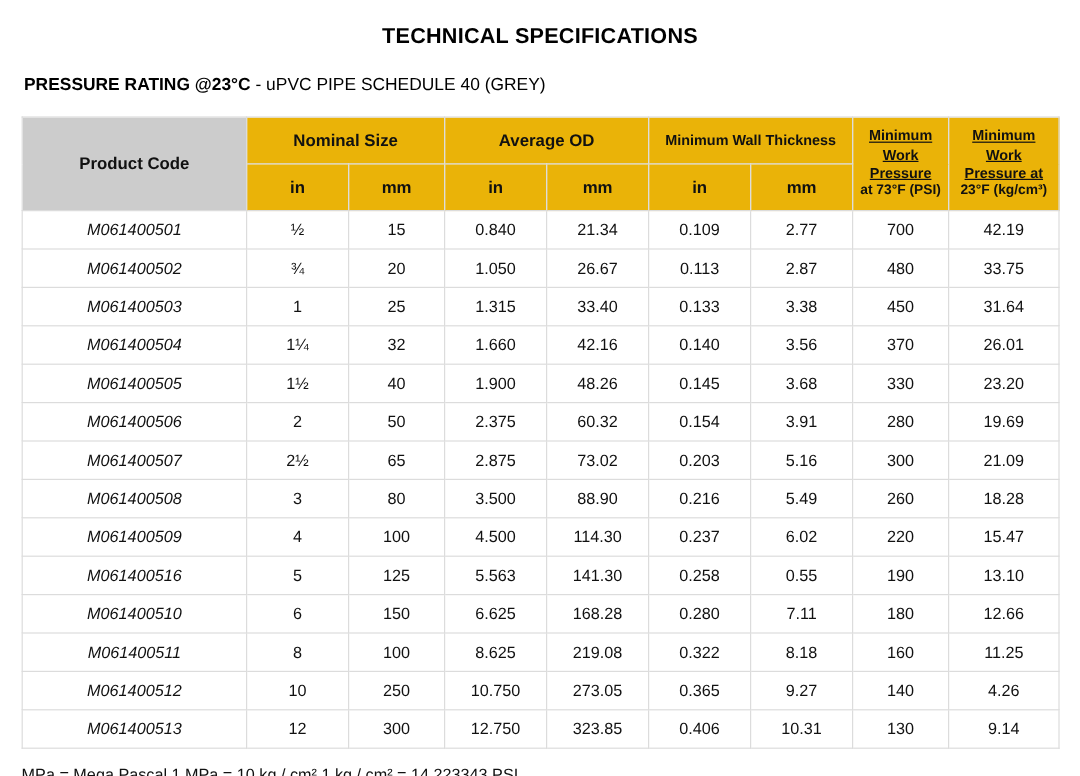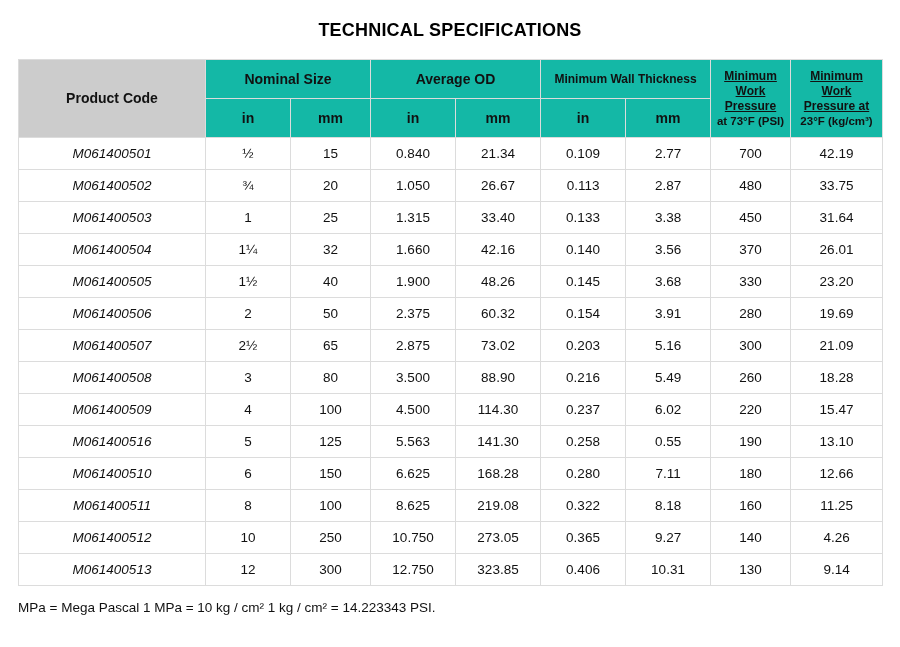--- a/index.html
+++ b/index.html
@@ -61,21 +61,21 @@
   table.spec th,
   table.spec td {
     border: 1px solid #dcdcdc;
     text-align: center;
     vertical-align: middle;
     color: #111111;
   }
 
   
   thead th {
-    background: #14b8a6;
+    background: #eab308;
     font-weight: bold;
     padding: 4px 2px;
     line-height: 1.18;
   }
   th.product-code-head {
     background: #cccccc;
     font-size: 14px;
   }
   th.grp {
     font-size: 14px;
@@ -117,20 +117,23 @@
     color: #111111;
   }
 </style>
 </head>
 <body>
 
 <div class="page">
 
   <h1 class="doc-title">TECHNICAL SPECIFICATIONS</h1>
 
+  <p class="subtitle">
+    <span class="strong">PRESSURE RATING @23°C</span><span class="light"> - uPVC PIPE SCHEDULE 40 (GREY)</span>
+  </p>
 
   <div class="table-wrap">
     <table class="spec">
       <colgroup>
         <col style="width:187px">
         <col style="width:85px">
         <col style="width:80px">
         <col style="width:85px">
         <col style="width:85px">
         <col style="width:85px">

